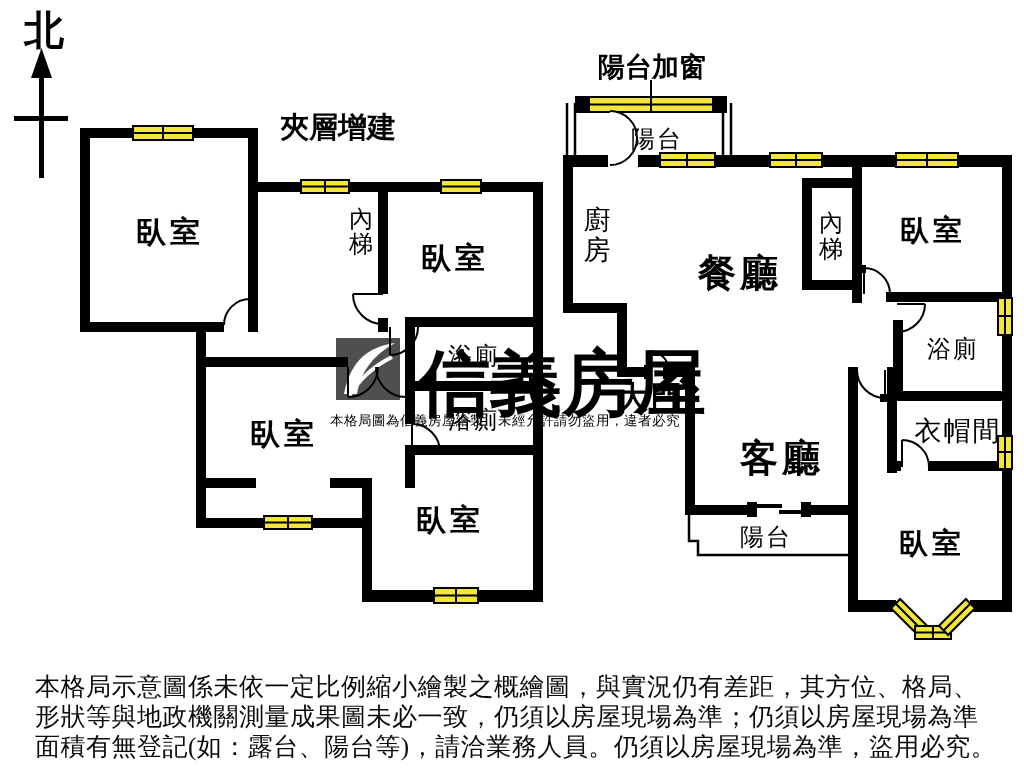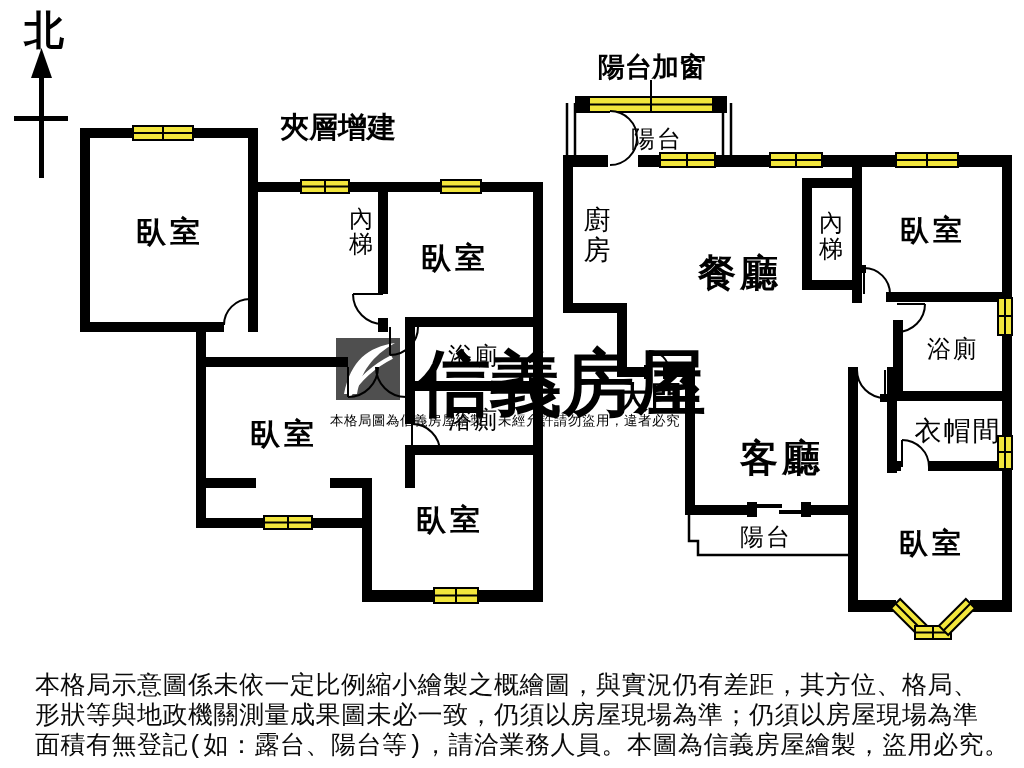--- a/index.html
+++ b/index.html
@@ -2,21 +2,21 @@
 <html><head>
 <meta charset="utf-8">
 <style>
   html,body{margin:0;padding:0;background:#ffffff;width:1024px;height:768px;overflow:hidden;}
   body{font-family:"Liberation Serif","DejaVu Serif",serif;}
   #plan-wrap{position:relative;width:1024px;height:660px;}
   svg text{font-family:"Liberation Serif","DejaVu Serif",serif;fill:#000;}
   .room-label{font-weight:600;}
   #disclaimer{position:absolute;left:35px;top:672px;width:989px;color:#0a0a0a;
     font-size:25px;line-height:30px;white-space:nowrap;letter-spacing:0.5px;}
-  #disclaimer p{margin:0;padding:0;font-family:Liberation Mono, monospace;}
+  #disclaimer p{margin:0;padding:0;}
 </style>
 </head>
 <body>
 
 <div id="plan-wrap">
 <svg width="1024" height="660" viewBox="0 0 1024 660">
 
   <g>
     <rect x="336" y="338" width="64" height="62" fill="#4f4f4f"></rect>
     <path d="M344,394 C351,360 368,347 395,343 C372,356 361,372 357,394 Z" fill="#ffffff"></path>
@@ -237,14 +237,14 @@
     <text x="782" y="471" font-size="38" letter-spacing="4" class="room-label">客廳</text>
     <text x="766" y="545" font-size="24" letter-spacing="2">陽台</text>
     <text x="932" y="553" font-size="29" letter-spacing="4" class="room-label">臥室</text>
   </g>
 </svg>
 </div>
 
 <div id="disclaimer">
   <p>本格局示意圖係未依一定比例縮小繪製之概繪圖，與實況仍有差距，其方位、格局、</p>
   <p>形狀等與地政機關測量成果圖未必一致，仍須以房屋現場為準；仍須以房屋現場為準</p>
-  <p>面積有無登記(如：露台、陽台等)，請洽業務人員。本圖為信義房屋繪製，盜用必究。</p>
+  <p>面積有無登記(如：露台、陽台等)，請洽業務人員。仍須以房屋現場為準，盜用必究。</p>
 </div>
 
 </body></html>

